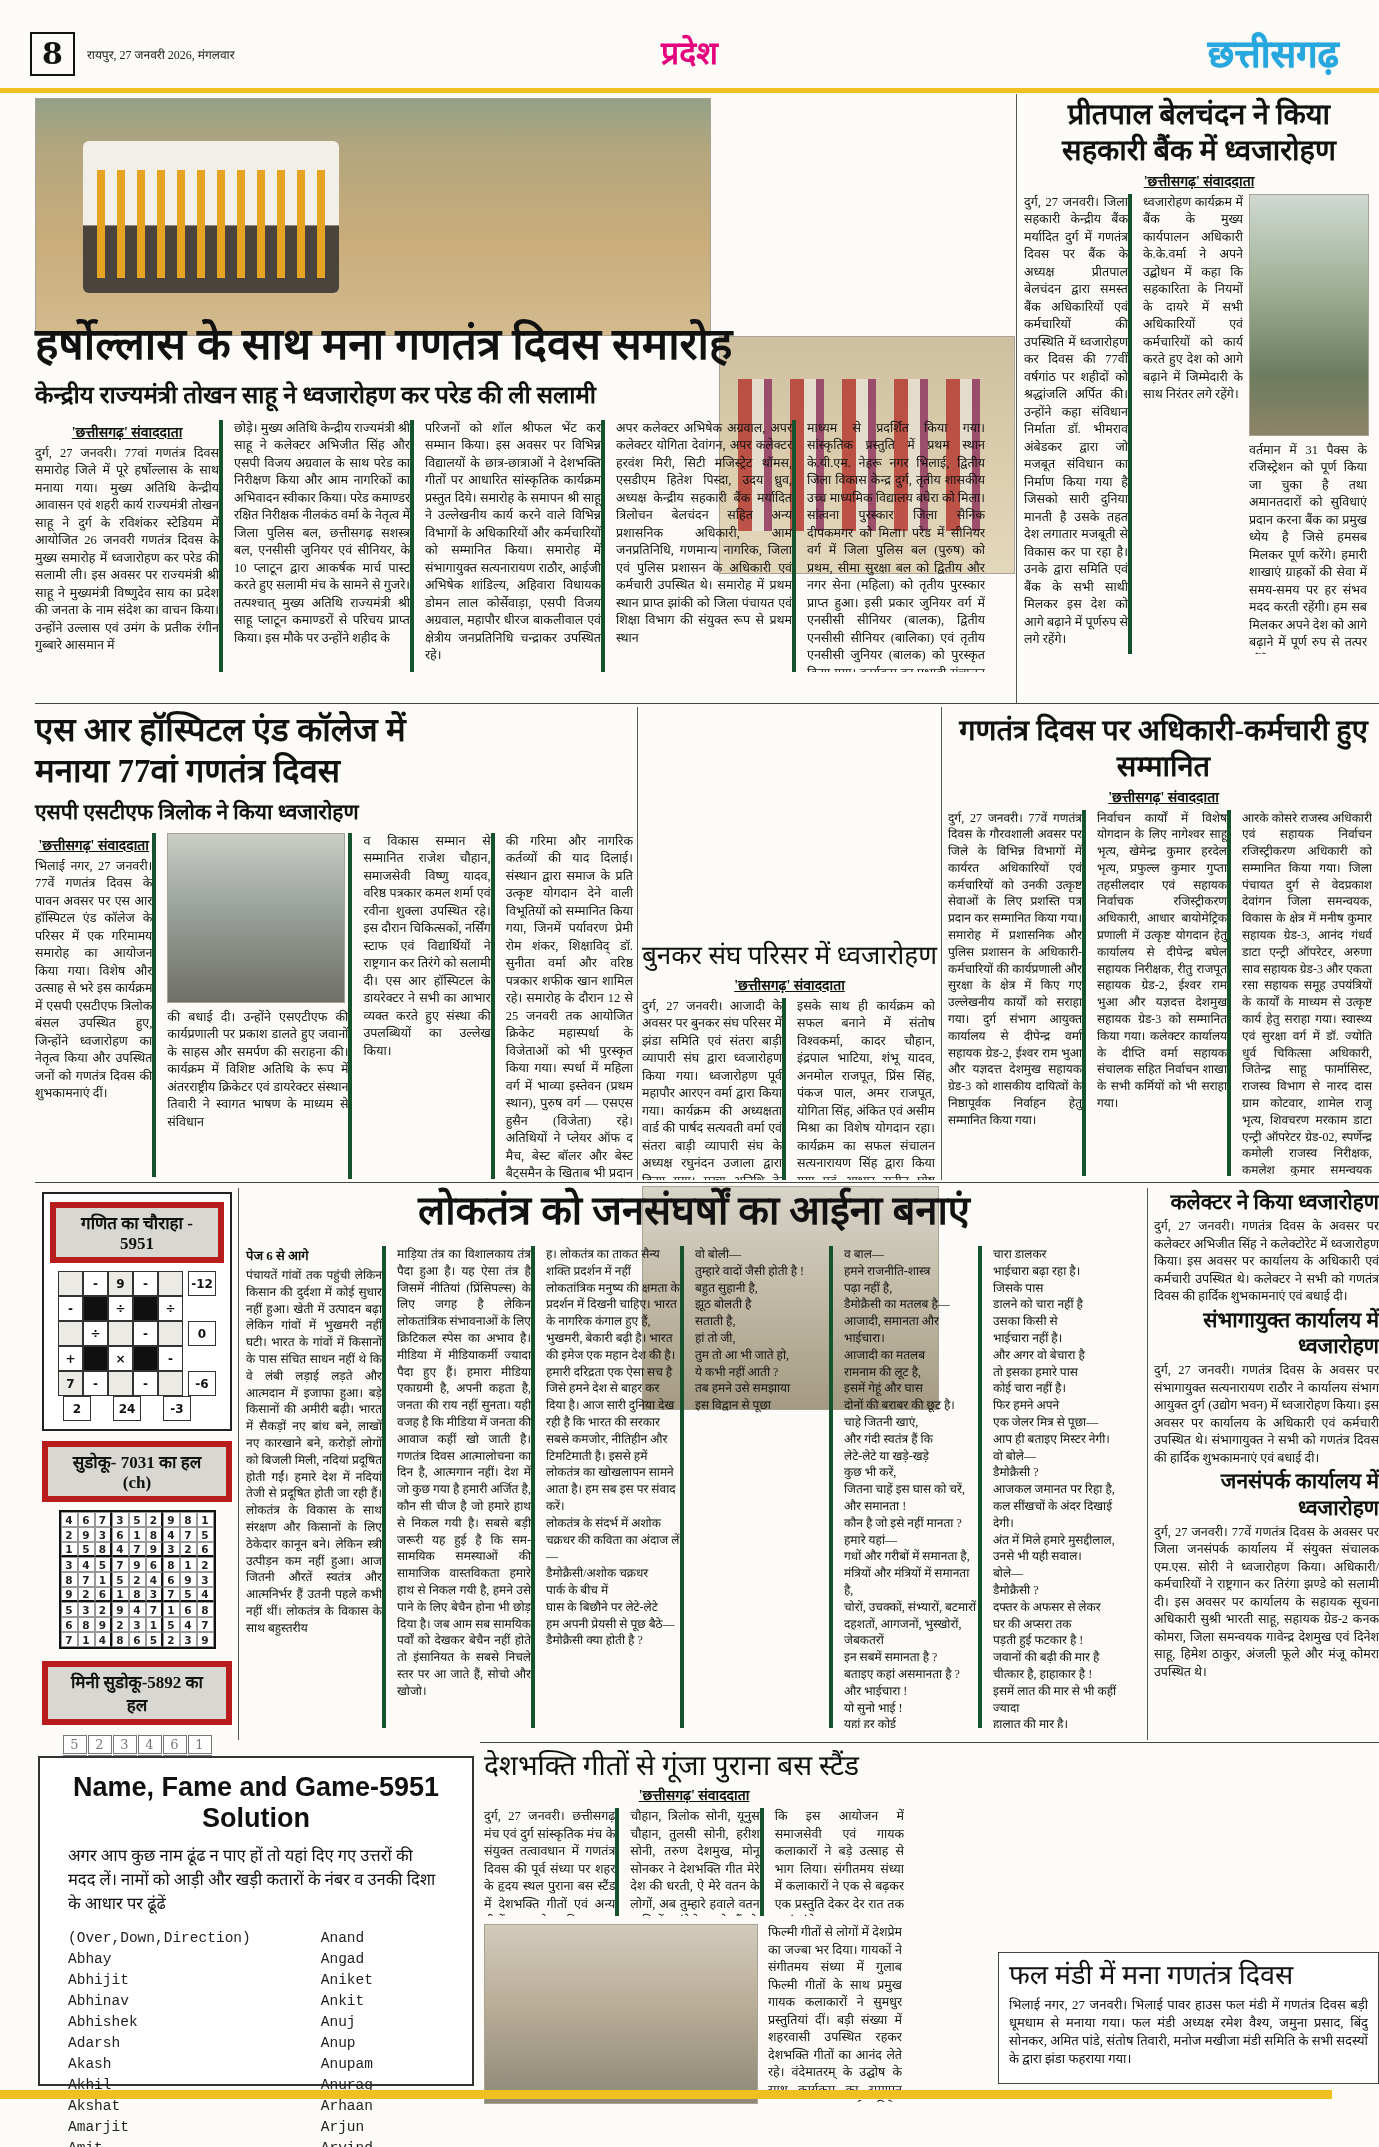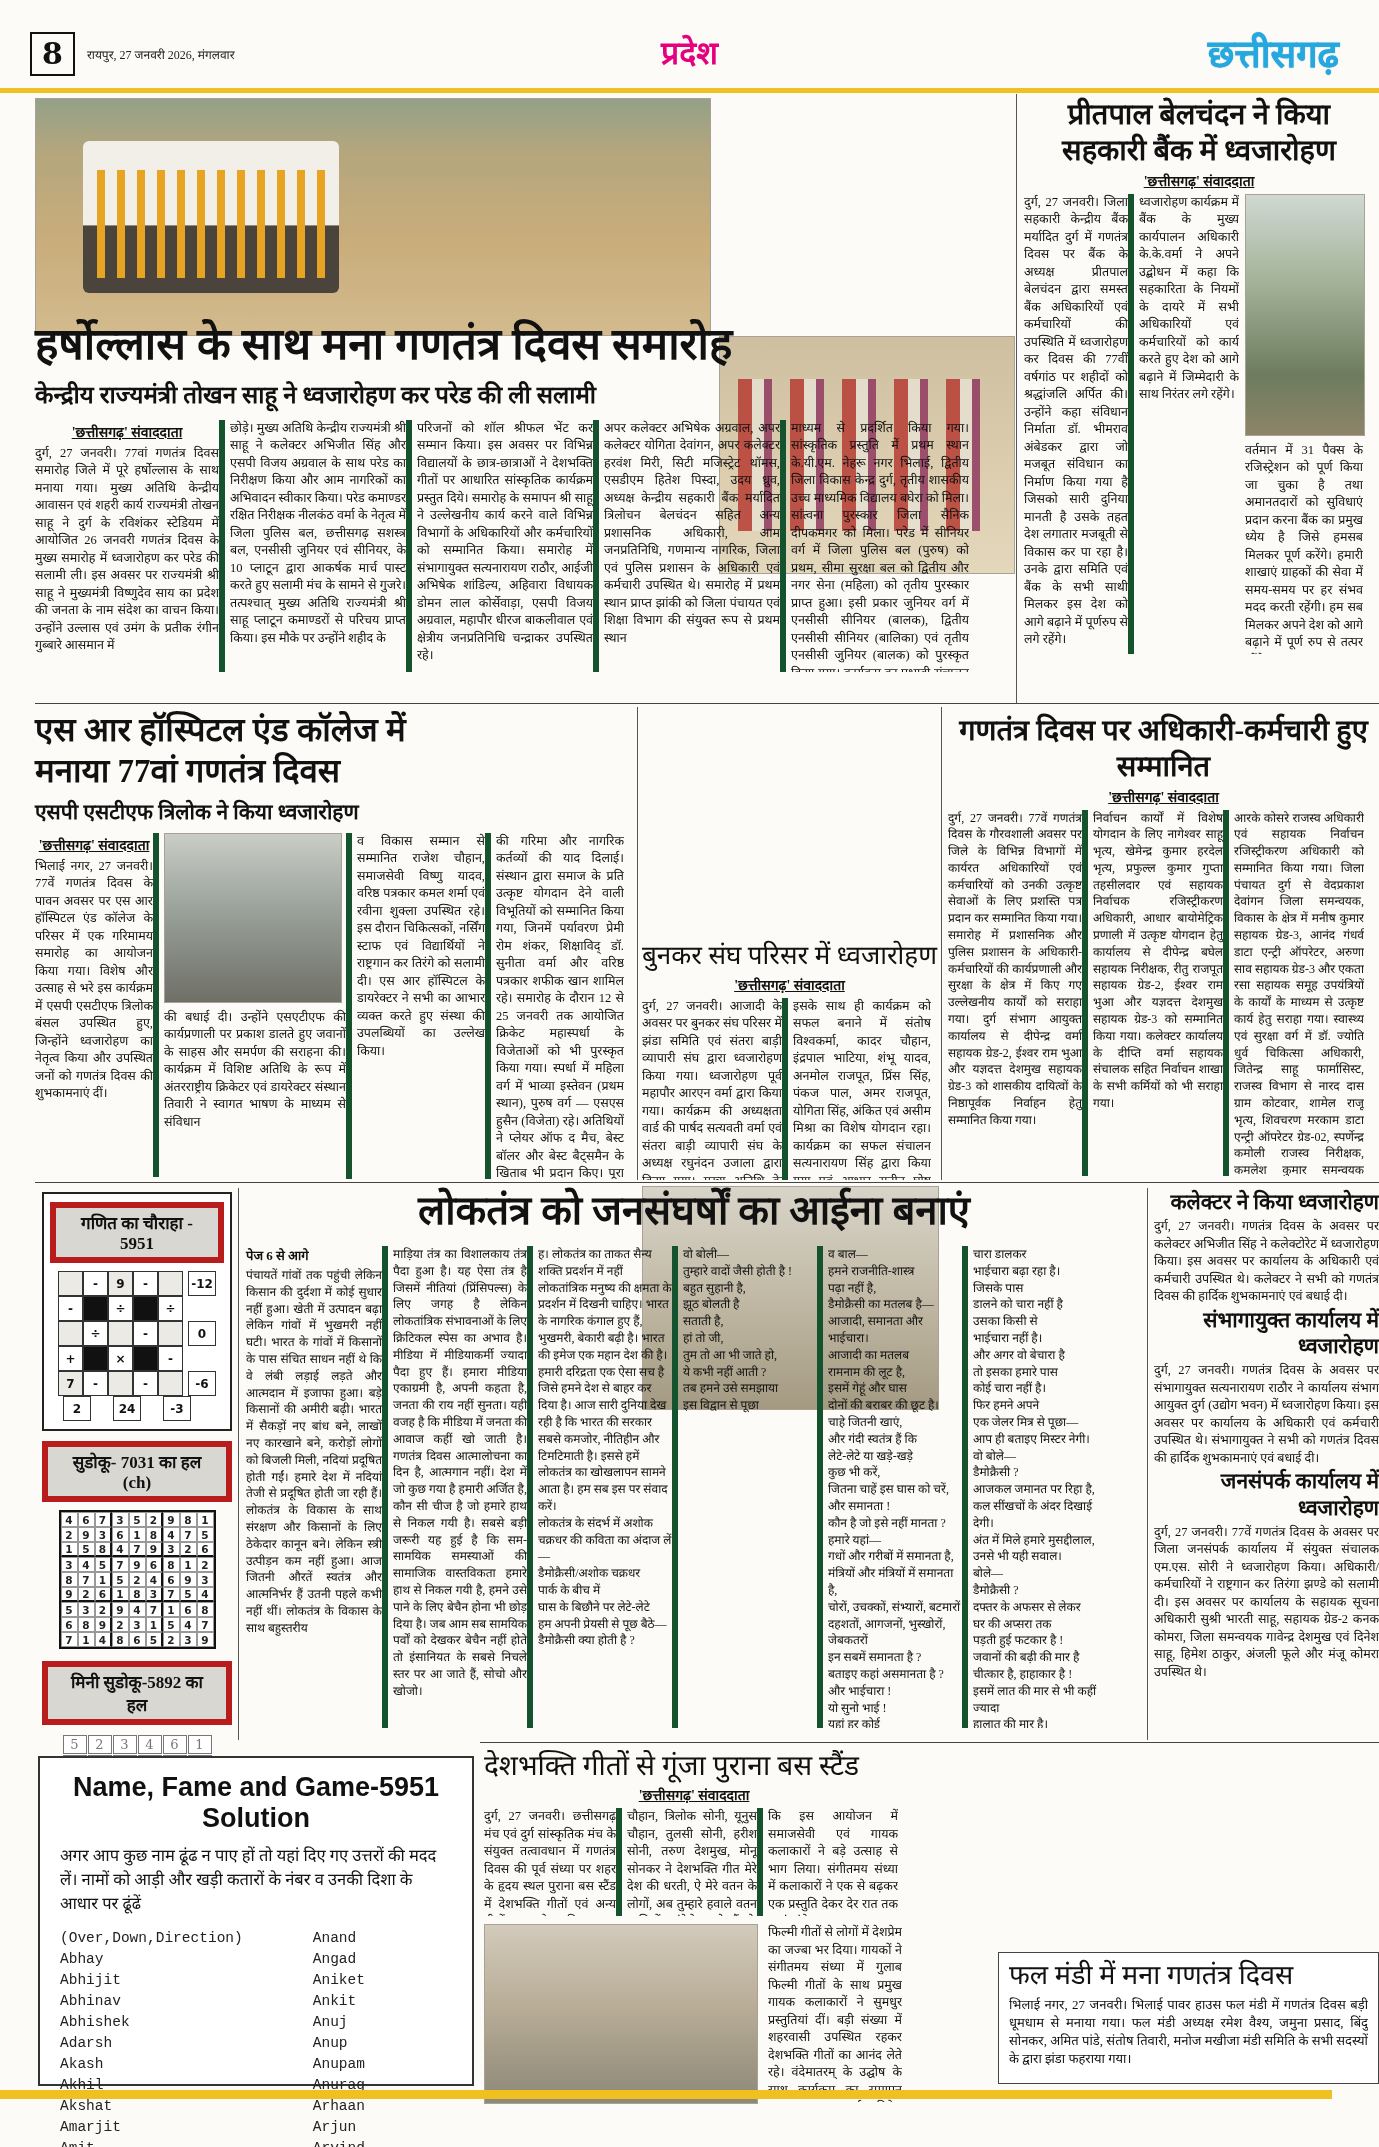--- a/index.html
+++ b/index.html
@@ -28,21 +28,21 @@
   .ph-crowd{background:linear-gradient(180deg,#d2cabb 0%,#b9ad97 45%,#8d8877 100%);}
   
   .hl-main{font-size:44px;font-weight:700;line-height:1.15;}
   .hl-2{font-size:33px;font-weight:700;line-height:1.25;}
   .hl-3{font-size:29px;font-weight:700;line-height:1.25;text-align:center;}
   .hl-4{font-size:23px;font-weight:400;line-height:1.25;text-align:left;}
   .sub{font-size:24px;font-weight:700;}
   .byline{font-size:14px;font-weight:700;text-align:center;margin:2px 0 4px;text-decoration:underline;}
   .cols{display:flex;align-items:flex-start;}
   .coltext{font-size:12.5px;line-height:1.4;text-align:justify;overflow:hidden;}
-  .cols > * + *{border-left:6px solid #14532d;padding-left:5px;}
+  .cols > * + *{border-left:4px solid #14532d;padding-left:11px;}
   .pre{white-space:pre-line;text-align:left;}
   .lead{font-weight:700;}
   
   .pz-title{background:#d9d7d2;font-weight:700;font-size:17px;text-align:center;padding:3px 16px;border:6px solid #b91c1c;}
   .mathbox{border:2px solid #222;padding:8px 6px;background:#fff;}
   .mathgrid{display:grid;grid-template-columns:repeat(5,25px) 33px;width:max-content;margin:8px auto 0;}
   .mathgrid .cell{width:25px;height:25px;border:1px solid #333;display:flex;align-items:center;justify-content:center;
                   font:700 12px "DejaVu Sans",sans-serif;background:#eceae5;box-sizing:border-box;}
   .mathgrid .cell.o{background:#fff;}
   .mathgrid .cell.b{background:#111;}
@@ -50,21 +50,21 @@
   .mathgrid .cell.e{border:none;background:transparent;}
   .sudoku{display:grid;grid-template-columns:repeat(9,17px);border:2px solid #111;width:max-content;background:#fff;}
   .sudoku .cell{width:17px;height:15px;border:1px solid #999;box-sizing:border-box;display:flex;align-items:center;justify-content:center;
                 font:700 10.5px "DejaVu Sans",sans-serif;color:#222;}
   .sudoku .cell:nth-child(9n+3),.sudoku .cell:nth-child(9n+6){border-right:2px solid #111;}
   .sudoku .cell:nth-child(n+19):nth-child(-n+27),.sudoku .cell:nth-child(n+46):nth-child(-n+54){border-bottom:2px solid #111;}
   .mini{display:grid;grid-template-columns:repeat(6,24px);gap:1px;width:max-content;background:#fff;}
   .mini .cell{width:24px;height:19px;border:1px solid #777;box-sizing:border-box;display:flex;align-items:center;justify-content:center;
               font:400 13px "DejaVu Serif",serif;color:#777;}
   
-  .ngbox{border:2px solid #333;background:#fff;padding:10px 20px;box-sizing:border-box;}
+  .ngbox{border:2px solid #333;background:#fff;padding:10px 28px;box-sizing:border-box;}
   .ng-title{font-family:"Liberation Sans","DejaVu Sans",sans-serif;font-weight:700;font-size:27px;text-align:center;margin:4px 0 10px;}
   .ng-hint{font-size:16.5px;line-height:1.45;margin-bottom:12px;}
   .ng-cols{display:flex;gap:70px;}
   .ng-cols .nm{font-family:"Liberation Mono","DejaVu Sans Mono",monospace;font-size:14.5px;line-height:1.45;color:#222;}
   
   .minihead{font-size:21px;font-weight:700;text-align:right;line-height:1.25;margin:1px 0 3px;}
   .boxed{border:1.5px solid #444;background:#fff;box-sizing:border-box;padding:6px 10px;}
 </style>
 </head>
 <body>

